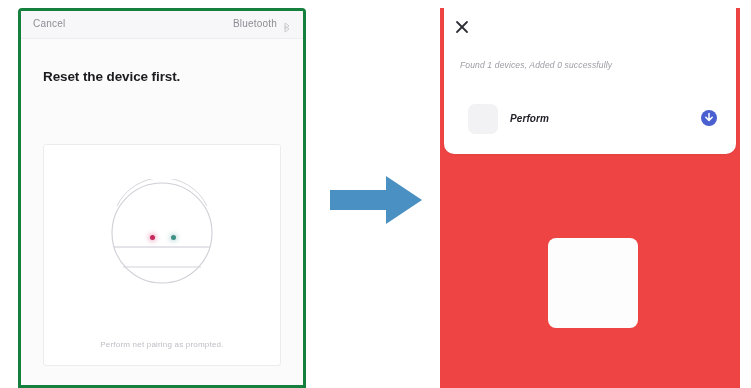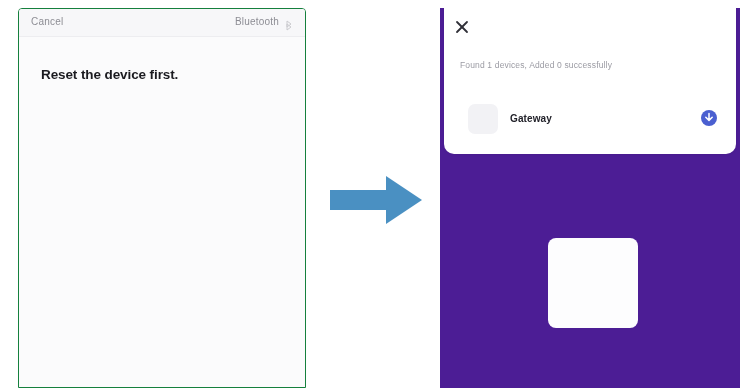--- a/index.html
+++ b/index.html
@@ -16,21 +16,21 @@
   }
 
   
   .left-panel {
     position: absolute;
     left: 18px;
     top: 8px;
     width: 288px;
     height: 380px;
     background: #fbfbfc;
-    border: 1px solid #15803d;
+    border: 3px solid #15803d;
     border-top-left-radius: 4px;
     border-top-right-radius: 4px;
     box-sizing: border-box;
     overflow: hidden;
   }
   .phone-header {
     position: absolute;
     left: 0;
     top: 0;
     width: 100%;
@@ -144,22 +144,23 @@
     height: 56px;
   }
 
   
   .right-panel {
     position: absolute;
     left: 440px;
     top: 8px;
     width: 300px;
     height: 380px;
-    background: #4c1d95;
+    background: #ef4444;
     overflow: hidden;
+    font-style: italic;
   }
   .result-card {
     position: absolute;
     left: 4px;
     top: 0px;
     width: 292px;
     height: 146px;
     background: #ffffff;
     border-bottom-left-radius: 10px;
     border-bottom-right-radius: 10px;
@@ -235,20 +236,33 @@
     <div class="bt-label">Bluetooth</div>
     <span class="bt-icon">
       <svg width="9" height="11" viewBox="0 0 9 11">
         <path d="M3 1 L7 4 L3 7 L3 1 M3 4 L7 7 L3 10 L3 4" fill="none" stroke="#8d8d94" stroke-width="1"></path>
       </svg>
     </span>
   </div>
 
   <div class="title">Reset the device first.</div>
 
+  <div class="device-card">
+    <div class="device-illo">
+      <svg width="108" height="108" viewBox="0 0 108 108">
+        <circle cx="54" cy="54" r="50" fill="#ffffff" stroke="#cfcfd6" stroke-width="1.1"></circle>
+        <path d="M9 27 A50 50 0 0 1 99 27" fill="none" stroke="#d6d6dc" stroke-width="1"></path>
+        <line x1="6" y1="68" x2="102" y2="68" stroke="#c9c9d1" stroke-width="1.2"></line>
+        <line x1="15" y1="88" x2="93" y2="88" stroke="#d3d3da" stroke-width="1"></line>
+      </svg>
+      <span class="led-red"></span>
+      <span class="led-green"></span>
+    </div>
+    <div class="device-caption">Perform net pairing as prompted.</div>
+  </div>
 
 </div>
 
 <div class="arrow-wrap">
   <svg width="96" height="56" viewBox="0 0 96 56">
     <path d="M2 18 L58 18 L58 4 L94 28 L58 52 L58 38 L2 38 Z" fill="#4a90c2"></path>
   </svg>
 </div>
 
 <div class="right-panel">
@@ -259,21 +273,21 @@
       <svg width="14" height="14" viewBox="0 0 14 14">
         <line x1="2" y1="2" x2="12" y2="12" stroke="#303038" stroke-width="1.8" stroke-linecap="round"></line>
         <line x1="12" y1="2" x2="2" y2="12" stroke="#303038" stroke-width="1.8" stroke-linecap="round"></line>
       </svg>
     </span>
 
     <div class="status-text">Found 1 devices, Added 0 successfully</div>
 
     <div class="device-row">
       <span class="device-thumb"></span>
-      <span class="device-name">Gateway</span>
+      <span class="device-name">Perform</span>
       <span class="add-btn">
         <svg width="18" height="18" viewBox="0 0 18 18">
           <circle cx="9" cy="9" r="8" fill="#4a5fd0"></circle>
           <path d="M9 4.5 L9 11 M5.8 8.2 L9 11.4 L12.2 8.2" fill="none" stroke="#ffffff" stroke-width="1.5" stroke-linecap="round" stroke-linejoin="round"></path>
         </svg>
       </span>
     </div>
 
   </div>
 

